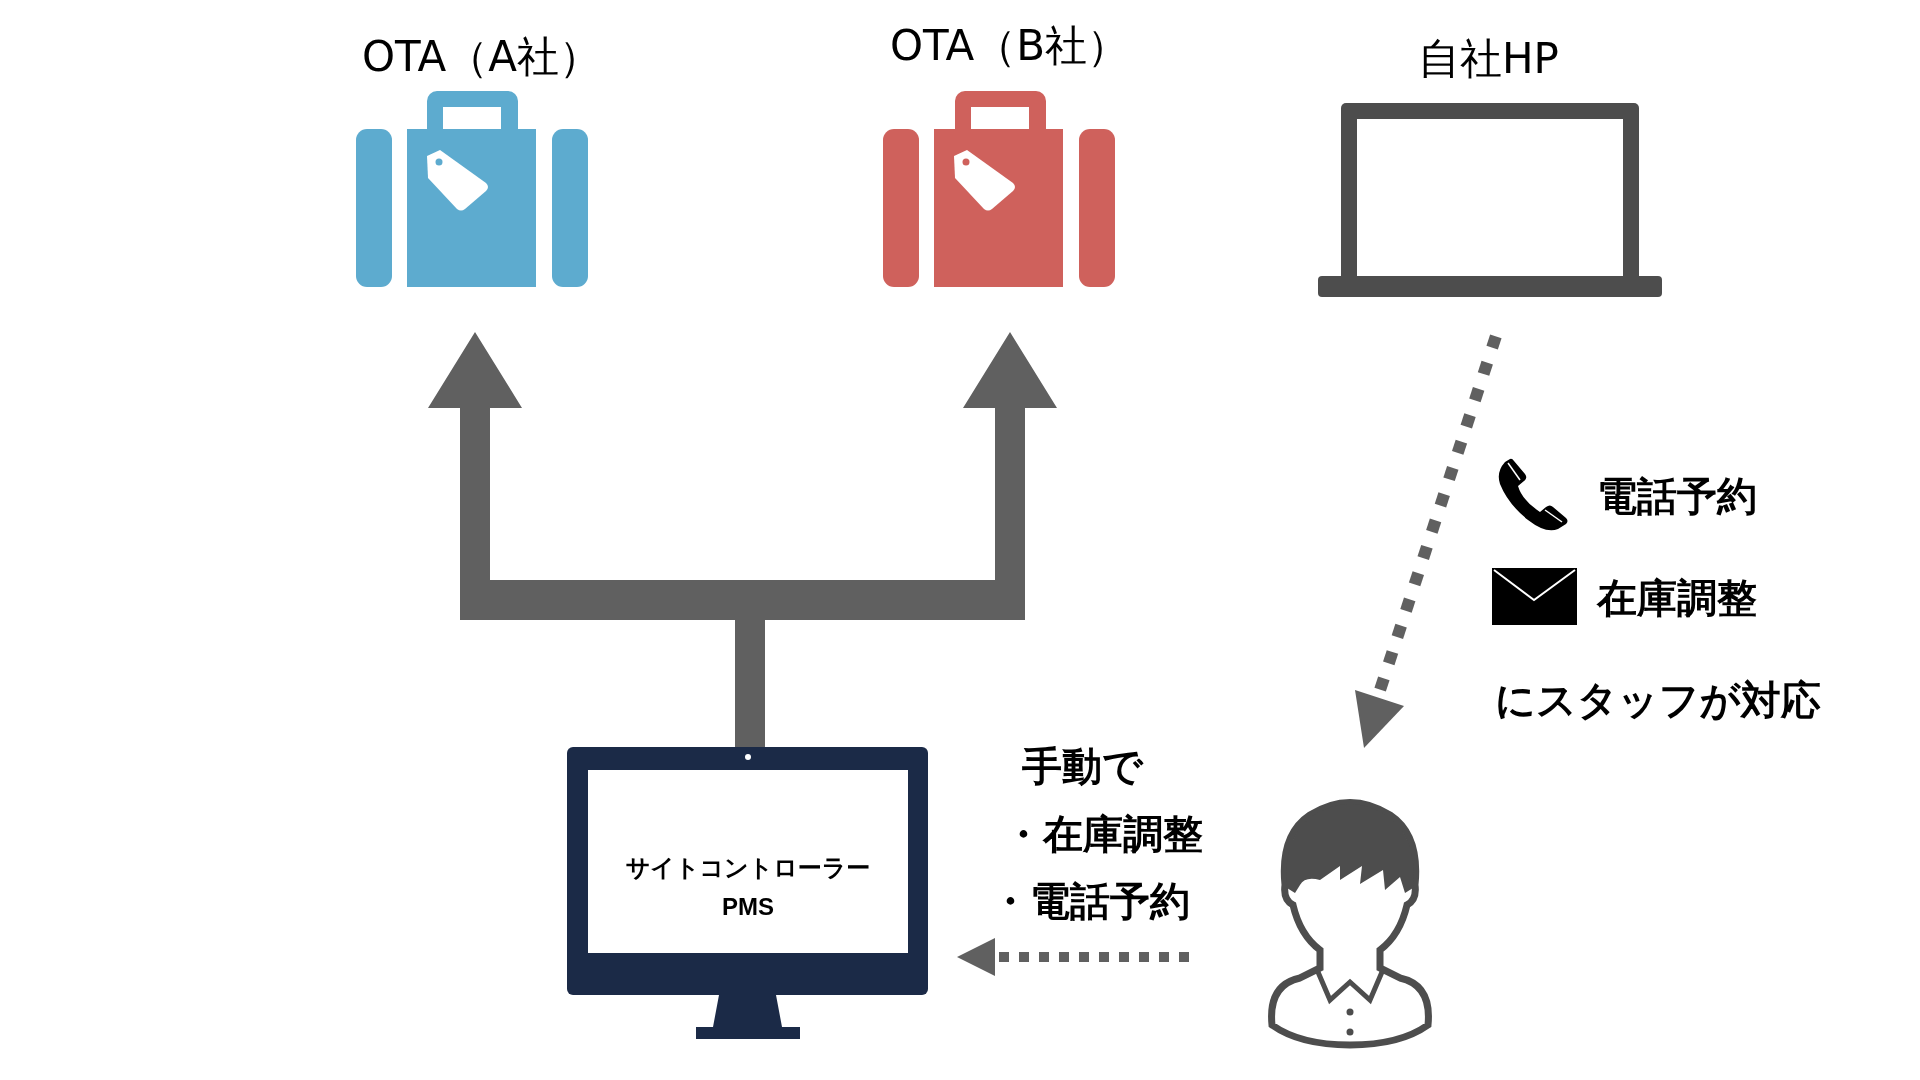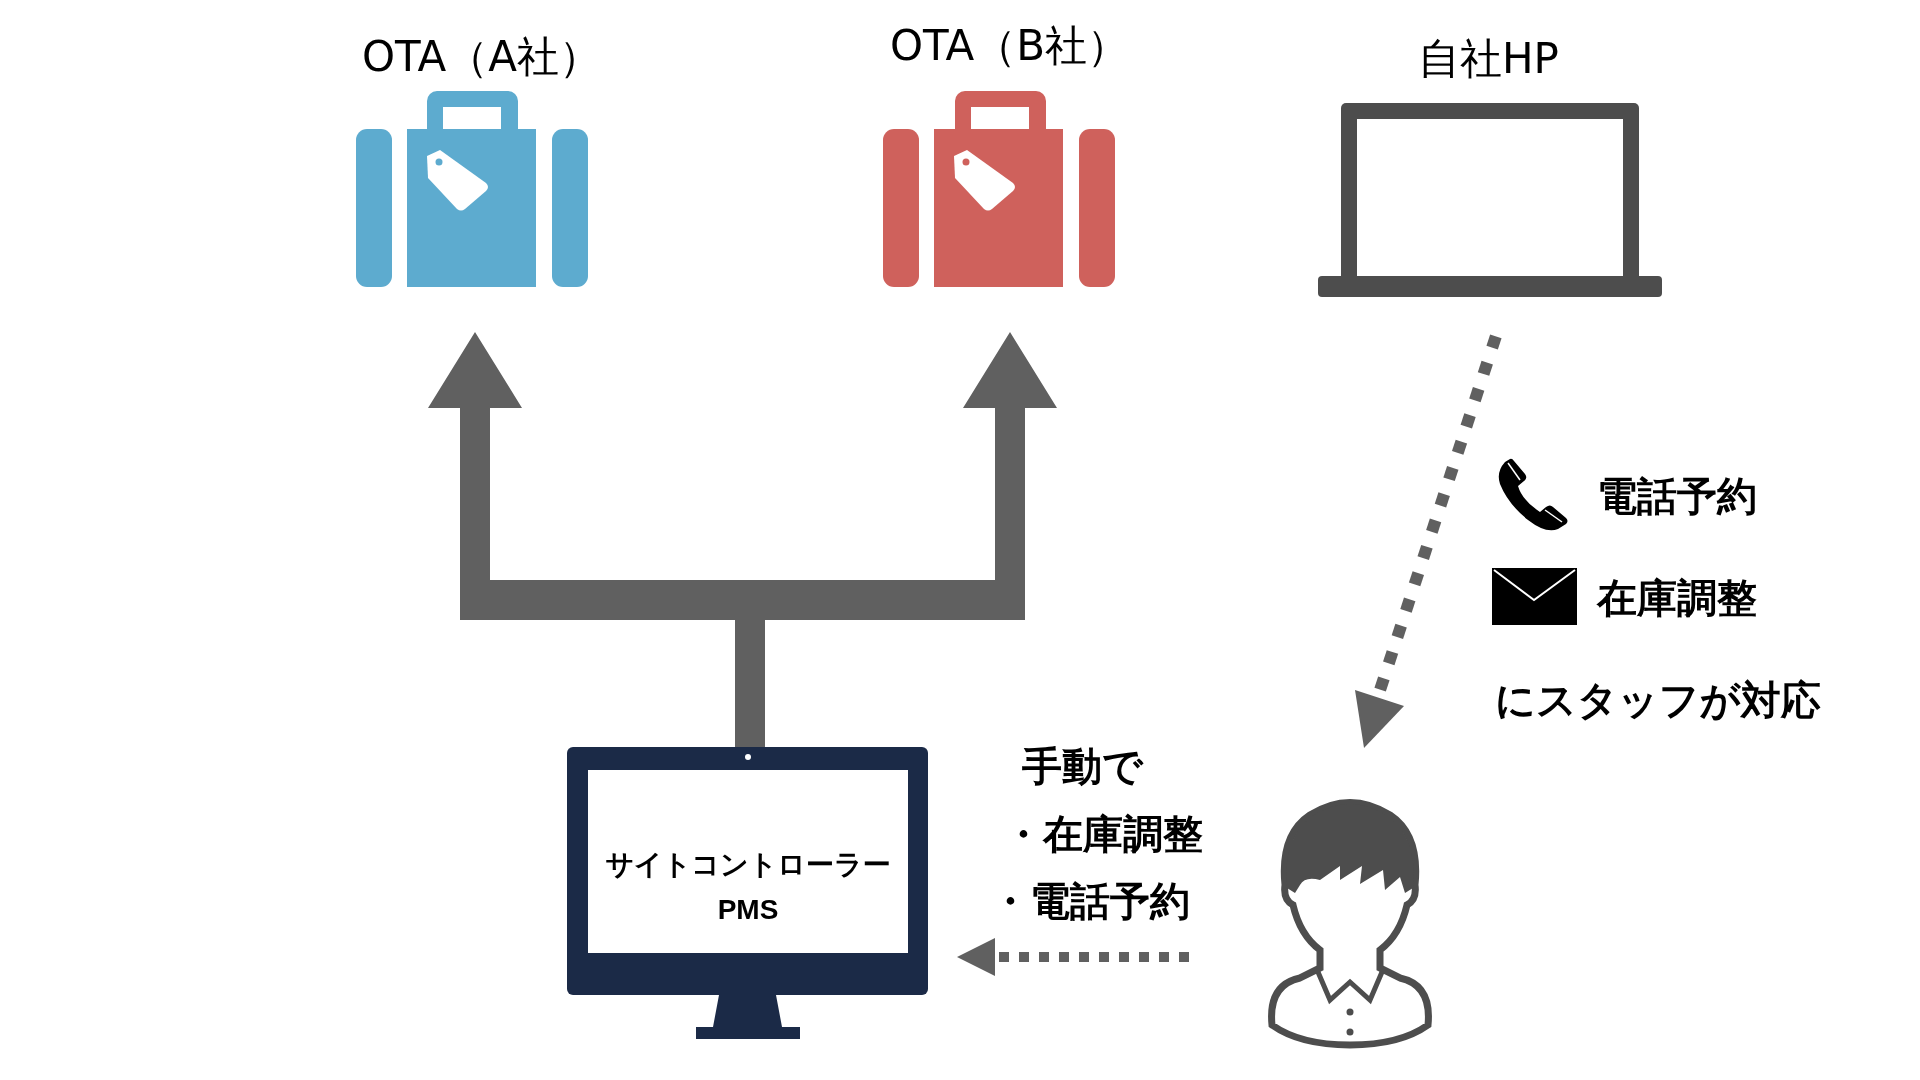--- a/index.html
+++ b/index.html
@@ -4,21 +4,21 @@
   <style>
     html, body { margin: 0; padding: 0; background: #ffffff; }
     body { width: 1920px; height: 1080px; position: relative; overflow: hidden;
            font-family: "DejaVu Sans", "Liberation Sans", sans-serif; color: #000; }
     .abs { position: absolute; }
     .label-top { font-size: 42px; font-weight: normal; white-space: nowrap; line-height: 1; }
     .label-bold { font-size: 40px; font-weight: bold; white-space: nowrap; line-height: 1; }
     svg.layer { position: absolute; left: 0; top: 0; }
     .monitor-text { position: absolute; left: 588px; top: 770px; width: 320px; height: 235px;
       display: flex; flex-direction: column; align-items: center; justify-content: center;
-      font-family: "Liberation Sans", "DejaVu Sans", sans-serif; font-weight: bold; font-size: 28px; line-height: 1.6; }
+      font-family: "Liberation Sans", "DejaVu Sans", sans-serif; font-weight: bold; font-size: 24px; line-height: 1.6; }
   </style>
 </head>
 <body>
 
 <div class="abs label-top" style="left:362px; top:36px;">OTA（A社）</div>
 <div class="abs label-top" style="left:890px; top:25px;">OTA（B社）</div>
 <div class="abs label-top" style="left:1418px; top:38px;">自社HP</div>
 
 <svg class="layer" width="1920" height="1080" viewBox="0 0 1920 1080">
 

